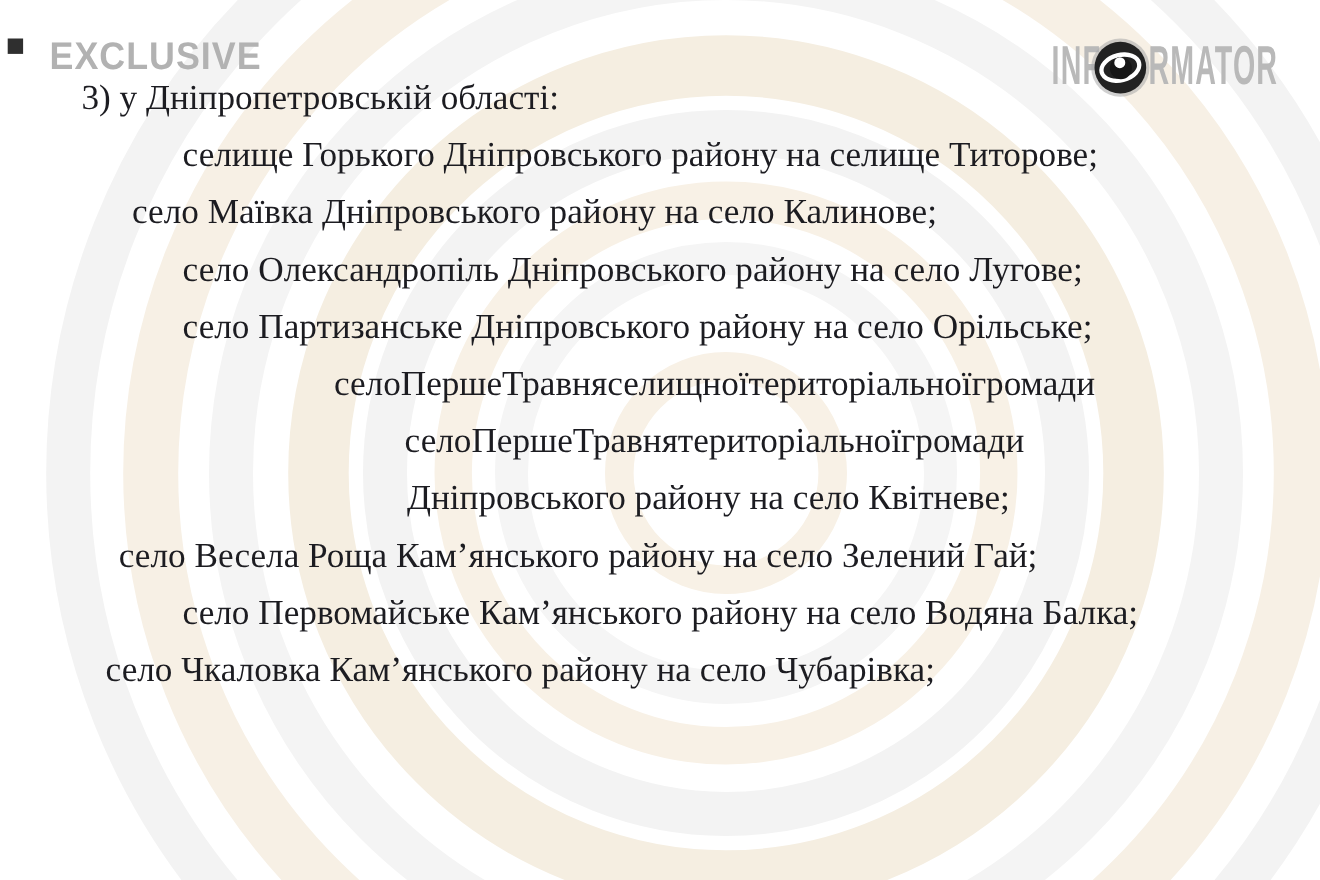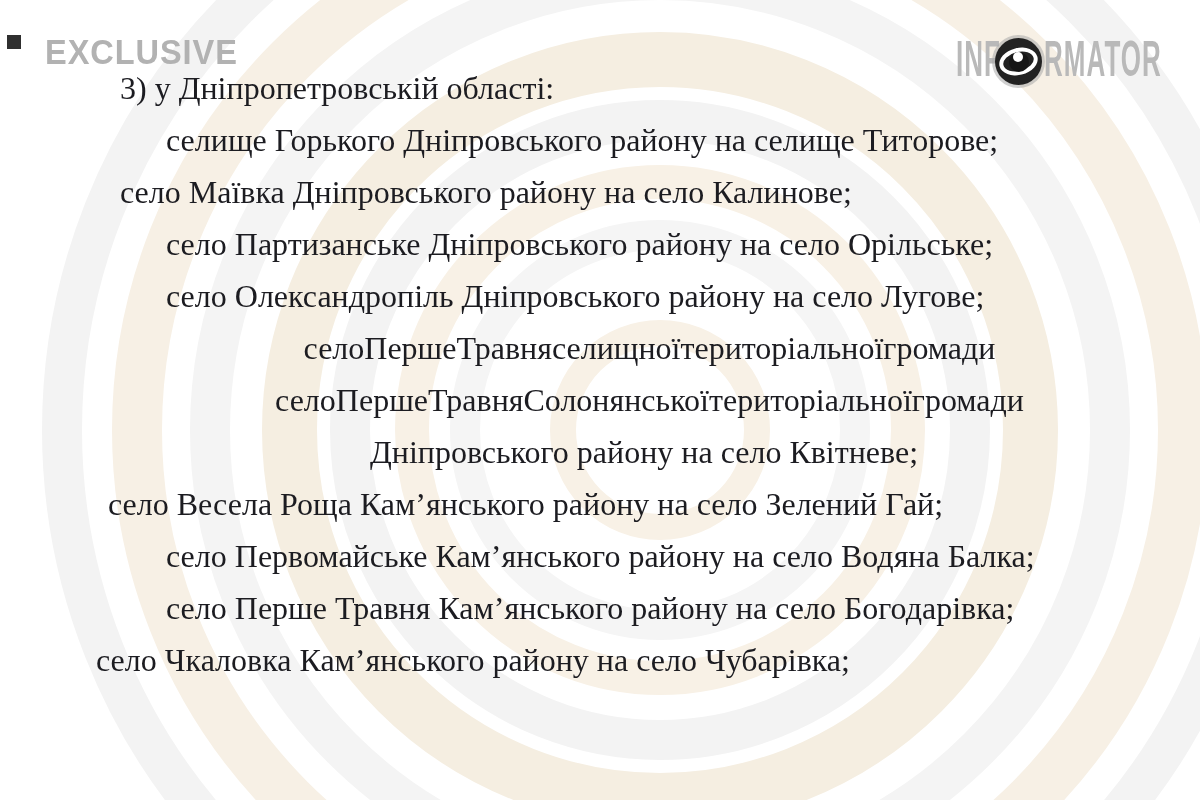--- a/index.html
+++ b/index.html
@@ -96,41 +96,39 @@
     <span class="brand-part brand-inf">INF</span>
     <span class="eye">
       <span class="eye-iris"></span>
       <span class="eye-pupil"></span>
       <span class="eye-glint"></span>
     </span>
     <span class="brand-part brand-rmator">RMATOR</span>
   </div>
 
   <div class="doc" style="color: rgb(28, 28, 33);">
-      <div class="doc-line" style="margin-left: 120px;">3) у Дніпропетровській області:</div>
+      <div class="doc-line" style="margin-left: 74px;">3) у Дніпропетровській області:</div>
       <div class="doc-line" style="margin-left: 166px;">селище Горького Дніпровського району на селище Титорове;</div>
       <div class="doc-line" style="margin-left: 120px;">село Маївка Дніпровського району на село Калинове;</div>
+      <div class="doc-line" style="margin-left: 166px;">село Олександропіль Дніпровського району на село Лугове;</div>
       <div class="doc-line" style="margin-left: 166px;">село Партизанське Дніпровського району на село Орільське;</div>
-      <div class="doc-line" style="margin-left: 166px;">село Олександропіль Дніпровського району на село Лугове;</div>
       <div class="doc-line justify" style="margin-left: 166px; width: 967px;">
         <span>село</span>
         <span>Перше</span>
         <span>Травня</span>
         <span>селищної</span>
         <span>територіальної</span>
         <span>громади</span>
       </div>
       <div class="doc-line justify" style="margin-left: 166px; width: 967px;">
         <span>село</span>
         <span>Перше</span>
         <span>Травня</span>
-        <span>Солонянської</span>
         <span>територіальної</span>
         <span>громади</span>
       </div>
       <div class="doc-line" style="margin-left: 88px; text-align: center;">Дніпровського району на село Квітневе;</div>
       <div class="doc-line" style="margin-left: 108px;">село Весела Роща Кам’янського району на село Зелений Гай;</div>
       <div class="doc-line" style="margin-left: 166px;">село Первомайське Кам’янського району на село Водяна Балка;</div>
-      <div class="doc-line" style="margin-left: 166px;">село Перше Травня Кам’янського району на село Богодарівка;</div>
       <div class="doc-line" style="margin-left: 96px;">село Чкаловка Кам’янського району на село Чубарівка;</div>
     </div>
 
 </div>
 
 </body></html>

